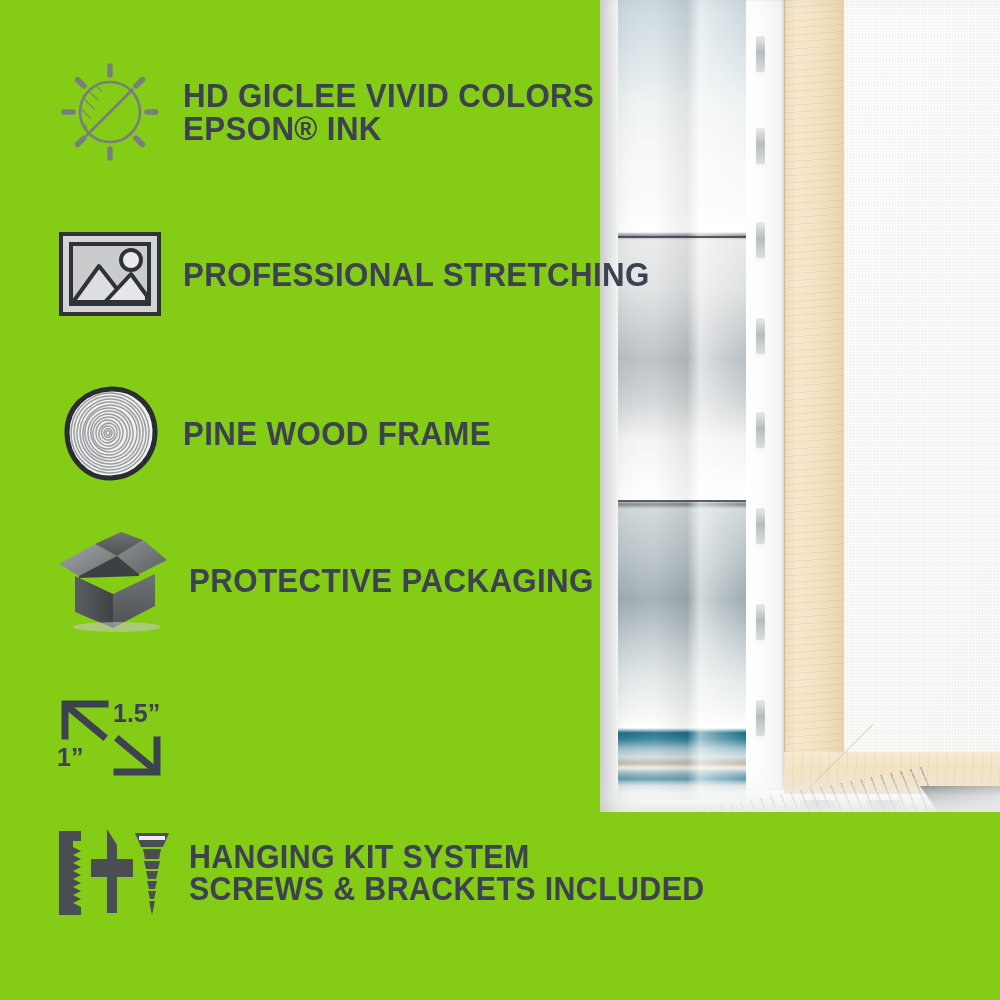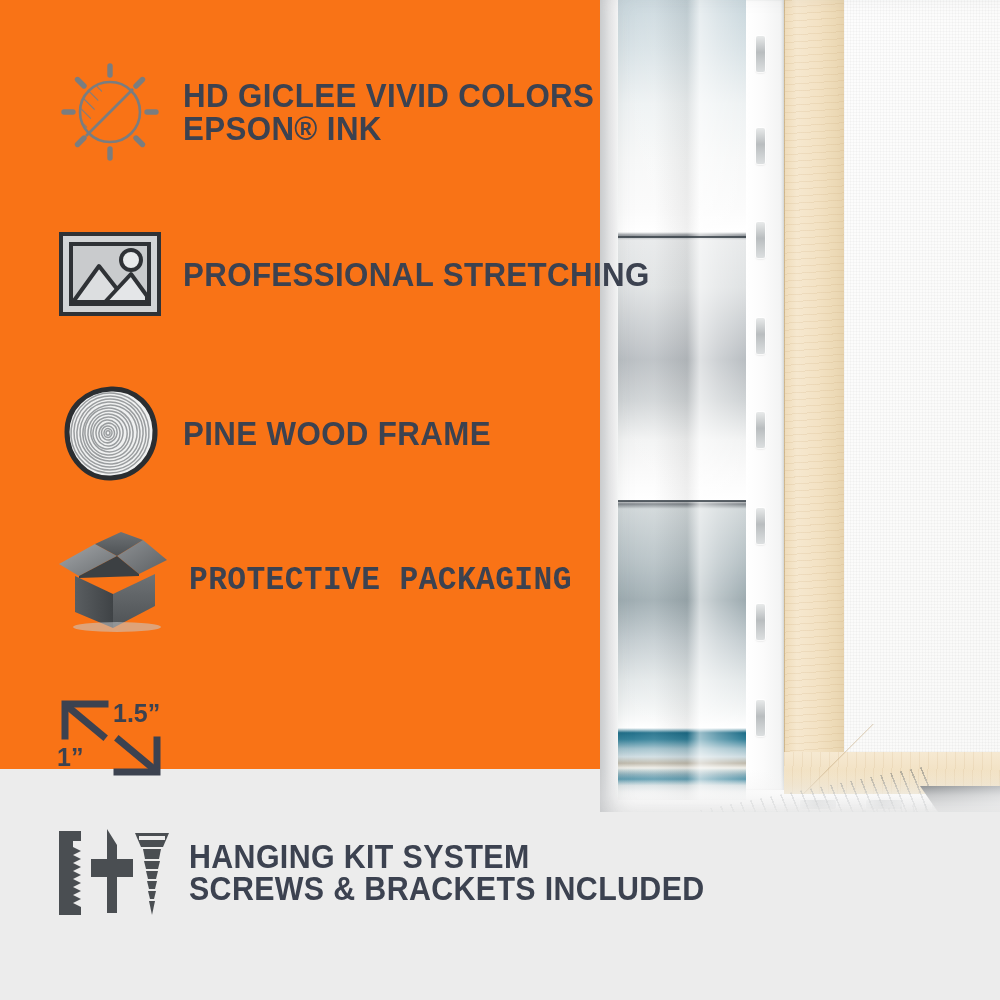--- a/index.html
+++ b/index.html
@@ -2,21 +2,21 @@
 <html><head>
 <meta charset="utf-8">
 <style>
   html,body{margin:0;padding:0;}
   body{
     width:1000px;height:1000px;overflow:hidden;
     background:#ececec;
     font-family:"Liberation Sans","DejaVu Sans",sans-serif;
     position:relative;
   }
-  #stage{position:relative;width:1000px;height:769px;background:#f97316;}
+  #stage{position:relative;width:1000px;height:1000px;background:#84cc16;}
 
   
   #features{position:absolute;left:0;top:0;width:620px;height:1000px;z-index:5;}
   .feature-row{position:absolute;display:flex;align-items:center;}
   .icon-box{flex:0 0 auto;display:flex;align-items:center;justify-content:center;}
   .label-box{margin-left:18px;}
   .label-line{
     color:#3c4250;
     font-weight:bold;
     font-size:34px;
@@ -25,21 +25,21 @@
     white-space:nowrap;
     transform:scaleX(0.92);
     transform-origin:left center;
   }
   .label-line.small{font-size:33px;}
 
   
   #row-0{left:55px;top:58px;}
   #row-1{left:55px;top:228px;}
   #row-2{left:55px;top:382px;}
-  #row-3{left:55px;top:528px;font-family:Liberation Mono, monospace;}
+  #row-3{left:55px;top:528px;}
   #row-4{left:55px;top:692px;}
   #row-5{left:55px;top:825px;}
 
   
   #photo{
     position:absolute;left:600px;top:0;width:400px;height:812px;
     overflow:hidden;
     background:#fff;
   }
   

